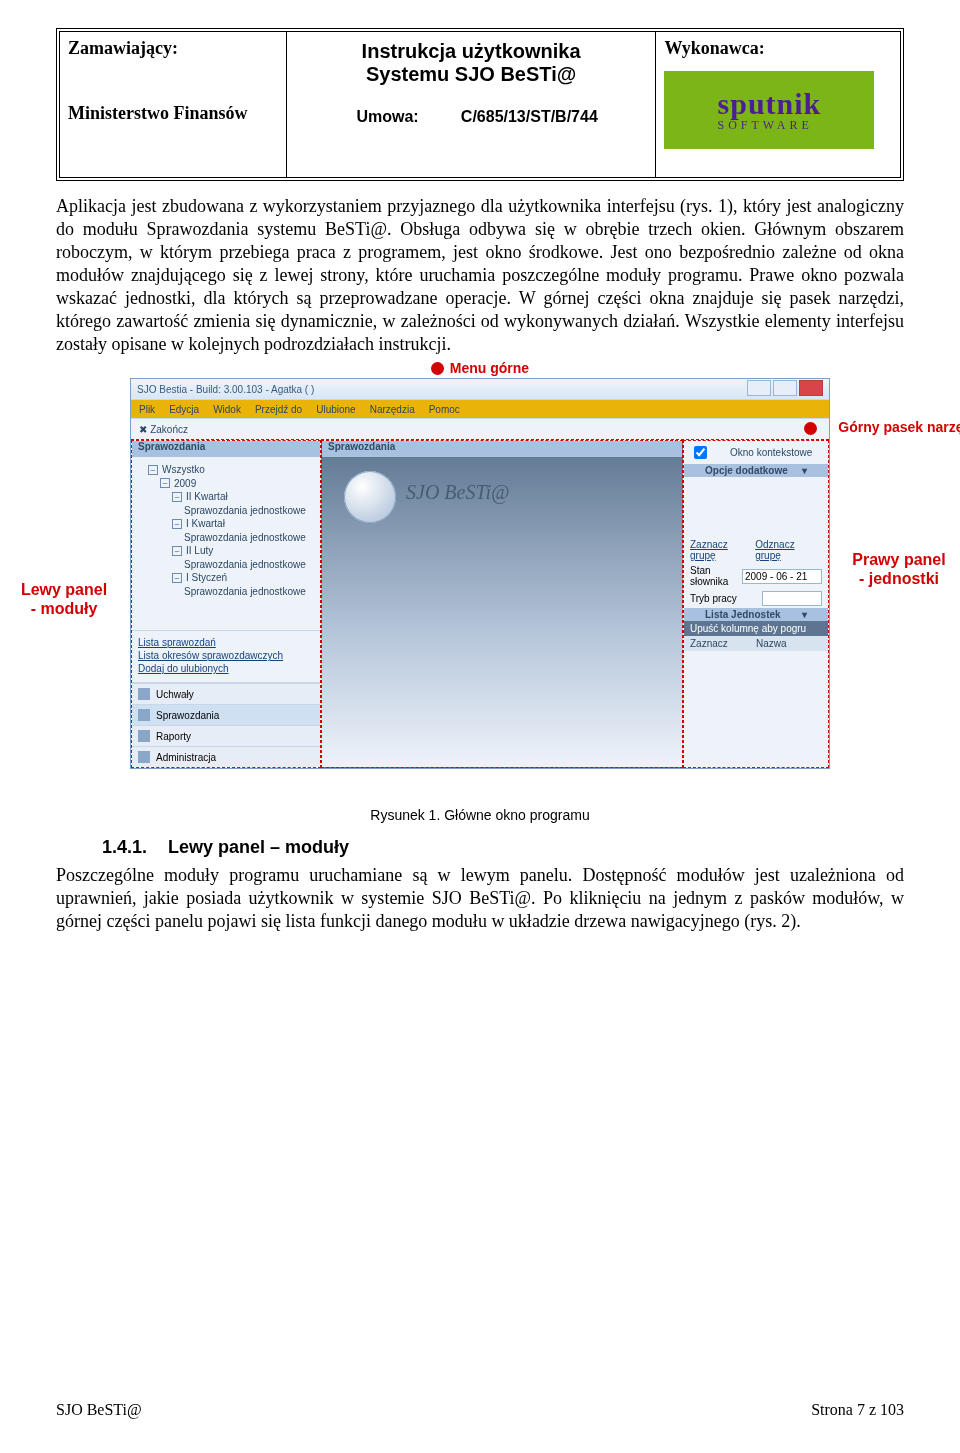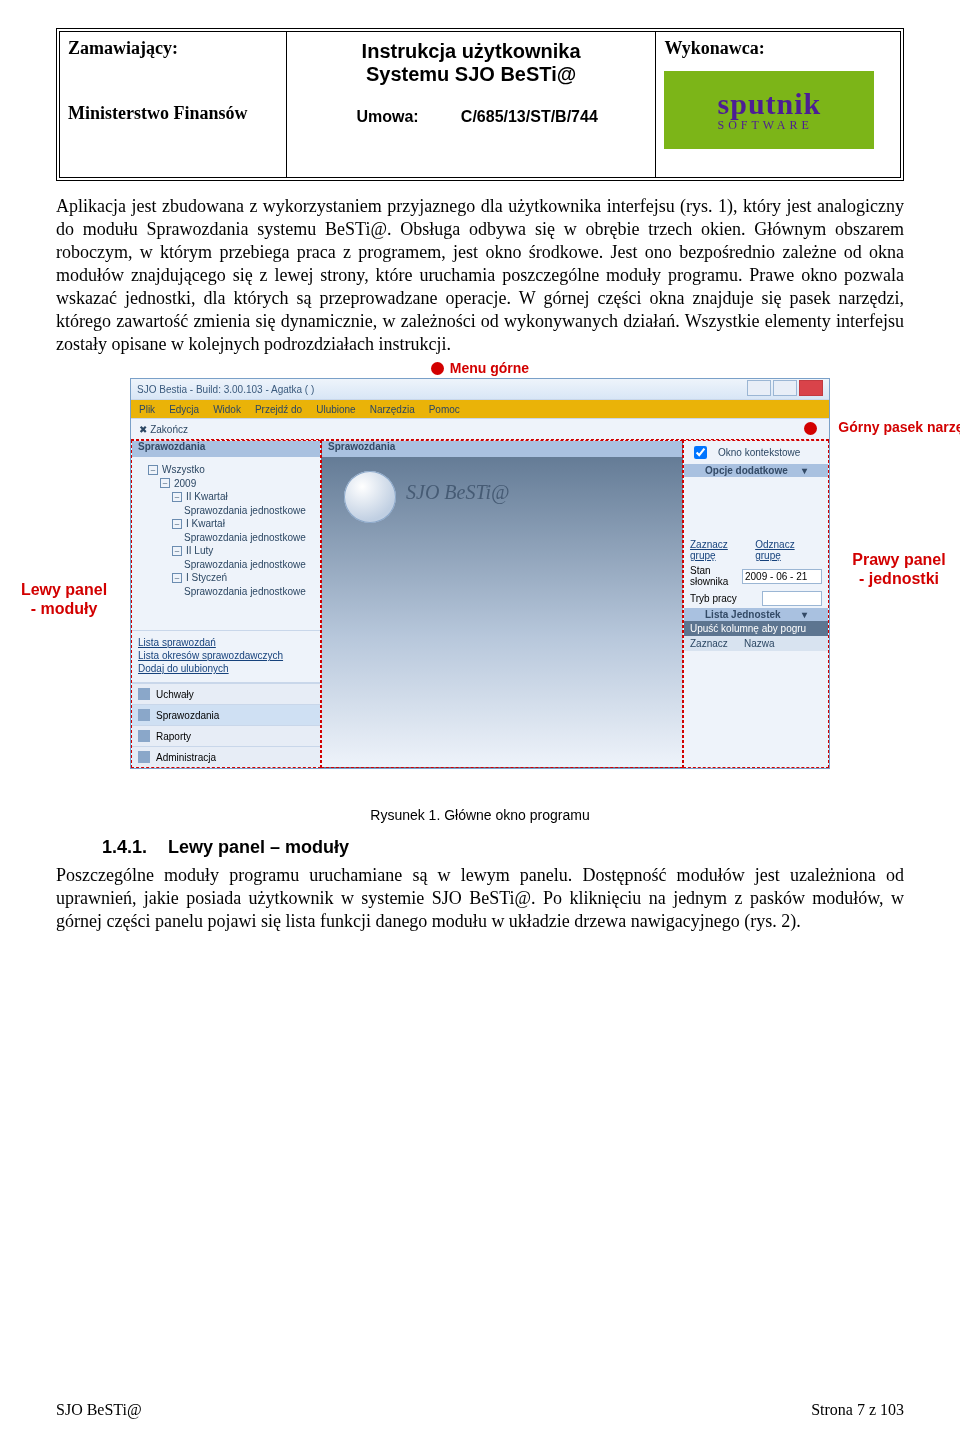--- a/index.html
+++ b/index.html
@@ -49,21 +49,21 @@
   .links div { color:#16427c; text-decoration:underline; margin-bottom:2px;}
   .modbars { border-top:1px solid #c9d7ea; }
   .modbar { height:20px; border-top:1px solid #c9d7ea; padding:0 6px; display:flex; align-items:center; gap:6px; background:#e7edf6;}
   .modbar.active { background:#cfe0f3; }
   .mb-ico { width:12px; height:12px; background:#8aa7c9;}
   .center { flex:1; background:linear-gradient(#5d7590,#b7c7db 60%,#eef3fa); position:relative;}
   .center-hdr { position:absolute; top:0; left:0; right:0; height:16px; background:#a9c1e0; color:#334a66; font-weight:bold; padding:0 6px;}
   .logo-disc { position:absolute; top:30px; left:22px; width:52px; height:52px; border-radius:50%; background:radial-gradient(circle at 35% 30%, #fff, #c0cfe2 70%); box-shadow:0 0 0 1px #8aa7c9 inset;}
   .brand-txt { position:absolute; top:40px; left:84px; font-family:Georgia,serif; font-style:italic; font-size:20px; color:#465b74;}
   .rightpanel { width:146px; background:#eef3fa; display:flex; flex-direction:column;}
-  .rp-row { padding:2px 6px; color:#2c4763; font-size:10px; display:flex; align-items:center; gap:8px;}
+  .rp-row { padding:2px 6px; color:#2c4763; font-size:10px; display:flex; align-items:center; gap:20px;}
   .rp-sec { background:#a9c1e0; color:#334a66; font-weight:bold; padding:1px 21px;}
   .rp-field { display:flex; justify-content:space-between; padding:2px 6px; align-items:center;}
   .rp-field input { width:74px; font-size:10px; border:1px solid #9bb6d4; }
   .pill { position:absolute; font-family:Arial,Helvetica,sans-serif; font-weight:bold; color:#d20000; text-align:center; font-size:16px; line-height:1.2;}
   .pill.left { left:-126px; top:140px; width:118px;}
   .pill.mid { left:260px; top:140px; width:180px;}
   .pill.right { right:-132px; top:110px; width:124px;}
   .relwrap { position:relative; }
 
   .figcap { font-family:Arial,Helvetica,sans-serif; font-size:14px; text-align:center; margin:38px 0 14px 0; }

